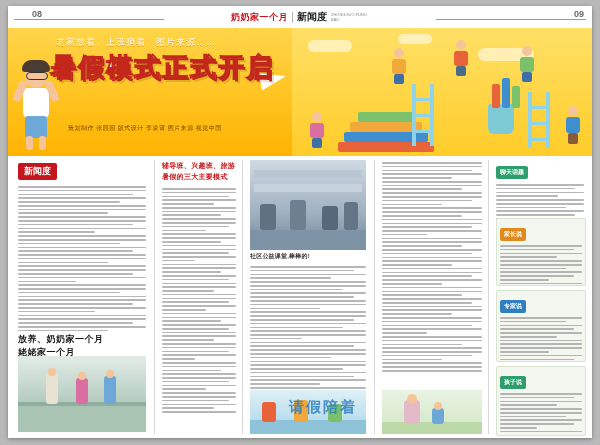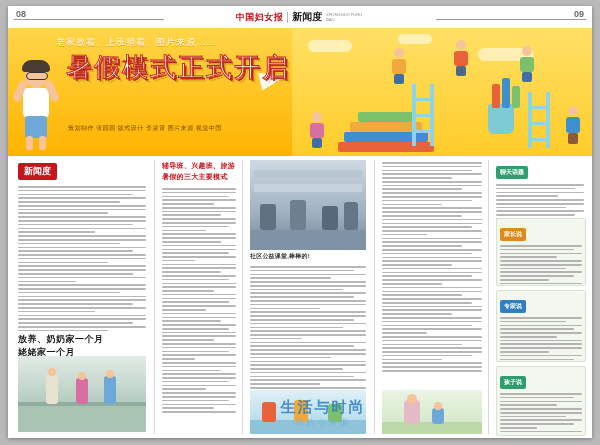--- a/index.html
+++ b/index.html
@@ -17,21 +17,21 @@
   }
   
   .masthead{
     position:absolute;left:0;top:0;width:584px;height:22px;
     border-bottom:1px solid #cfcfcf;
     display:flex;align-items:center;justify-content:center;
   }
   .folio{
     position:absolute;top:3px;font-size:9px;color:#6c6c6c;font-weight:bold;
   }
-  .folio.left{left:8px;}
+  .folio.left{left:24px;}
   .folio.right{right:8px;}
   .folio-rule{
     position:absolute;top:13px;height:1px;background:#9a9a9a;
   }
   .folio-rule.left{left:6px;width:150px;}
   .folio-rule.right{right:6px;width:150px;}
   .nameplate{display:flex;align-items:center;gap:4px;}
   .np-logo{
     color:#c4161c;font-size:9px;font-weight:bold;letter-spacing:.5px;
     font-family:"DejaVu Sans", sans-serif;
@@ -53,25 +53,24 @@
     position:absolute;right:0;top:0;width:300px;height:128px;
     background:linear-gradient(180deg,#ffe066 0%,#ffcc29 100%);
   }
   .hero-kicker{
     position:absolute;left:48px;top:8px;
     font-size:9px;color:#ffffff;letter-spacing:1px;
     text-shadow:0 1px 0 #e09b00;
   }
   .hero-l1,.hero-l2{
     position:absolute;left:42px;
-    font-size:26px;font-weight:normal;color:#ffffff;letter-spacing:2px;
+    font-size:26px;font-weight:bold;color:#ffffff;letter-spacing:2px;
     -webkit-text-stroke:1px #c3271b;
     text-shadow:2px 2px 0 #c3271b, 4px 4px 0 rgba(0,0,0,.12);
     font-family:"DejaVu Sans", sans-serif;
-    margin-left:16px;
   }
   .hero-l1{top:22px;}
   .hero-l2{top:58px;}
   .hero-byline{
     position:absolute;left:60px;top:96px;font-size:6px;color:#7a4a00;
     letter-spacing:.5px;
   }
   
   .person{position:absolute;}
   .p-head{border-radius:50%;background:#f6c49a;}
@@ -151,21 +150,21 @@
     position:absolute;background:#f3f7ef;border:1px solid #d6e3cd;border-radius:2px;
   }
 </style>
 </head>
 <body>
 
 <div class="page">
 
   <div class="masthead">
     <div class="nameplate">
-      <span class="np-logo">中国妇女报</span>
+      <span class="np-logo">奶奶家一个月</span>
       <span class="np-sep"></span>
       <span class="np-title">新闻度</span>
       <span class="np-sub">ZHONGGUO FUNU BAO</span>
     </div>
   </div>
   <div class="folio left">08</div>
   <div class="folio right">09</div>
   <div class="folio-rule left"></div>
   <div class="folio-rule right"></div>
 
@@ -596,17 +595,16 @@
           <i class="s90"></i>
             <i class="s45"></i>
             <i class="full"></i>
         </div>
       </div>
     </div>
 
   </div>
 
   <div class="watermark">
-    <div class="wm-main">生活与时尚</div>
-    <div class="wm-sub">我的小海报</div>
+    <div class="wm-main">请假陪着</div>
   </div>
 
 </div>
 
 </body></html>

